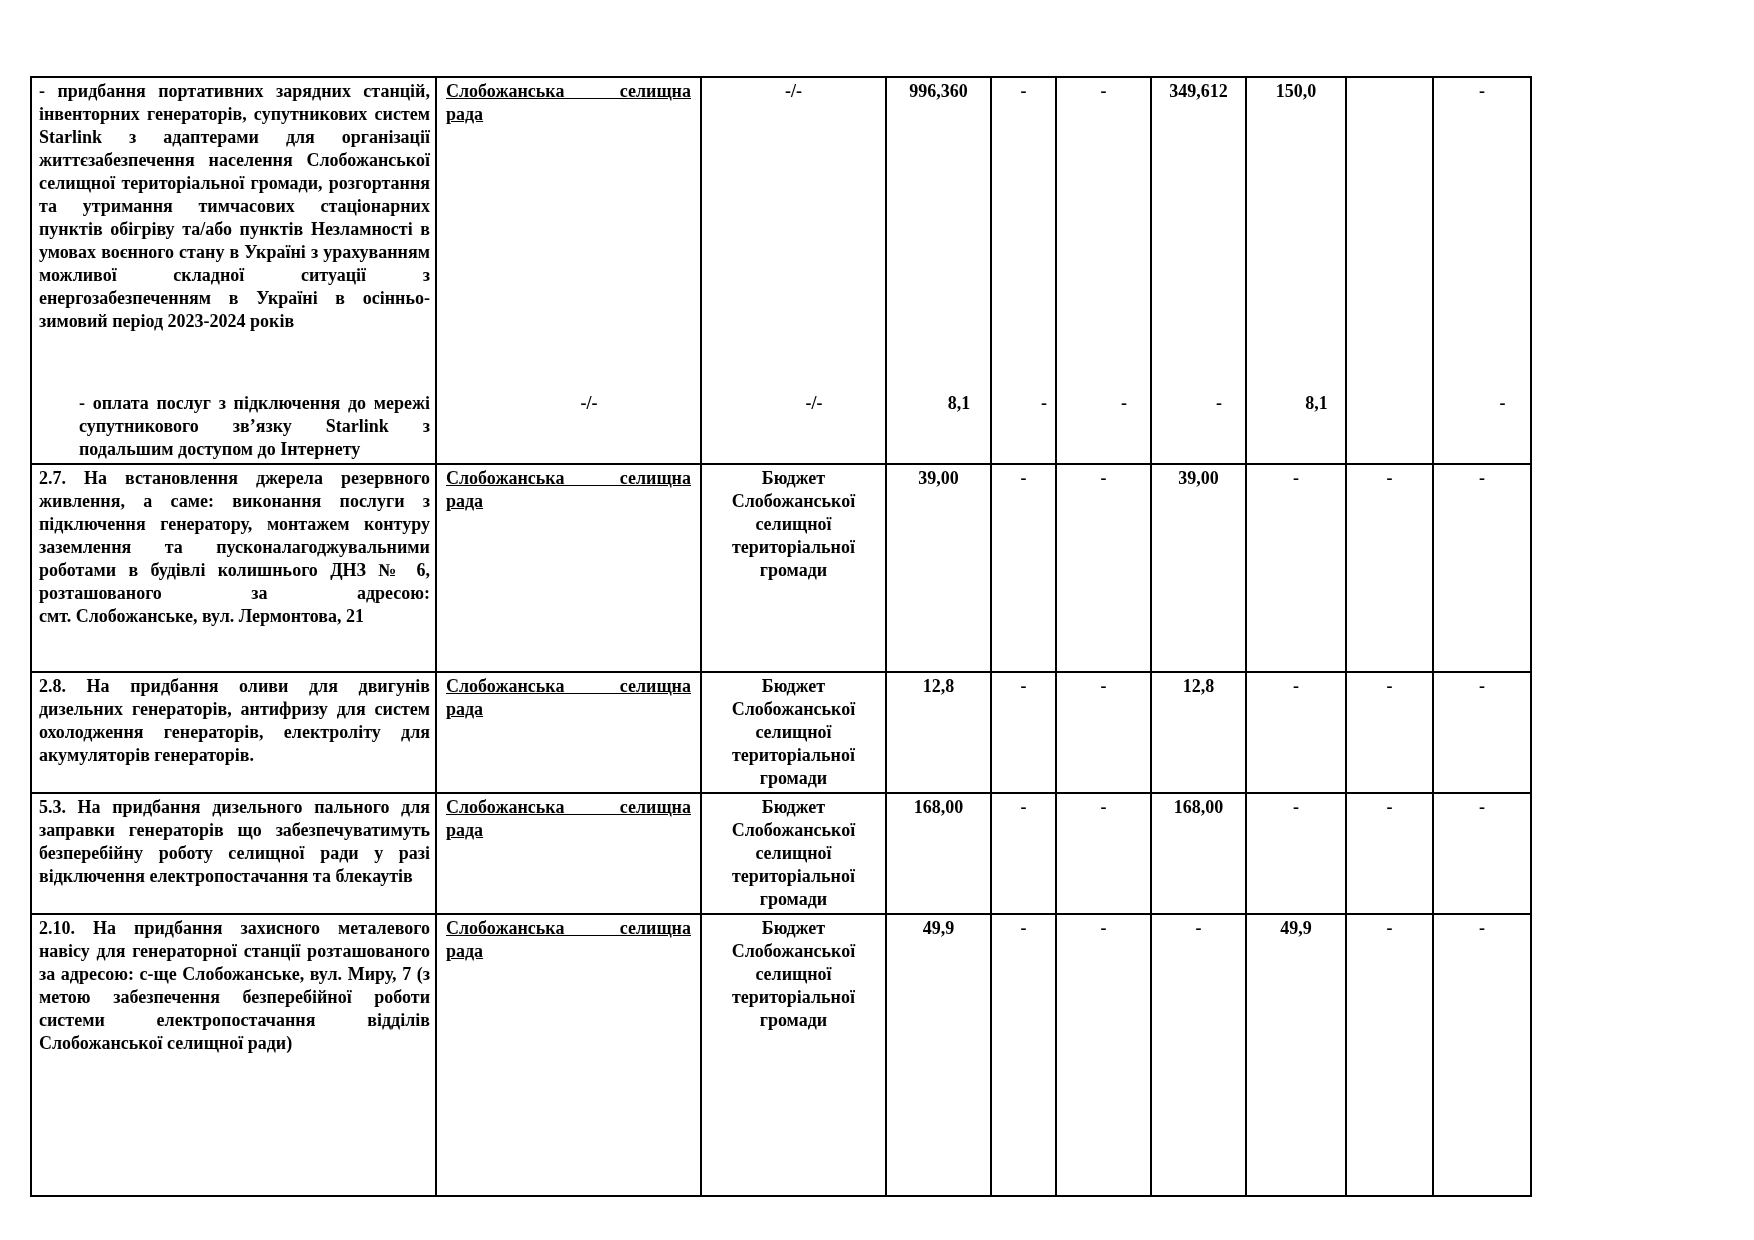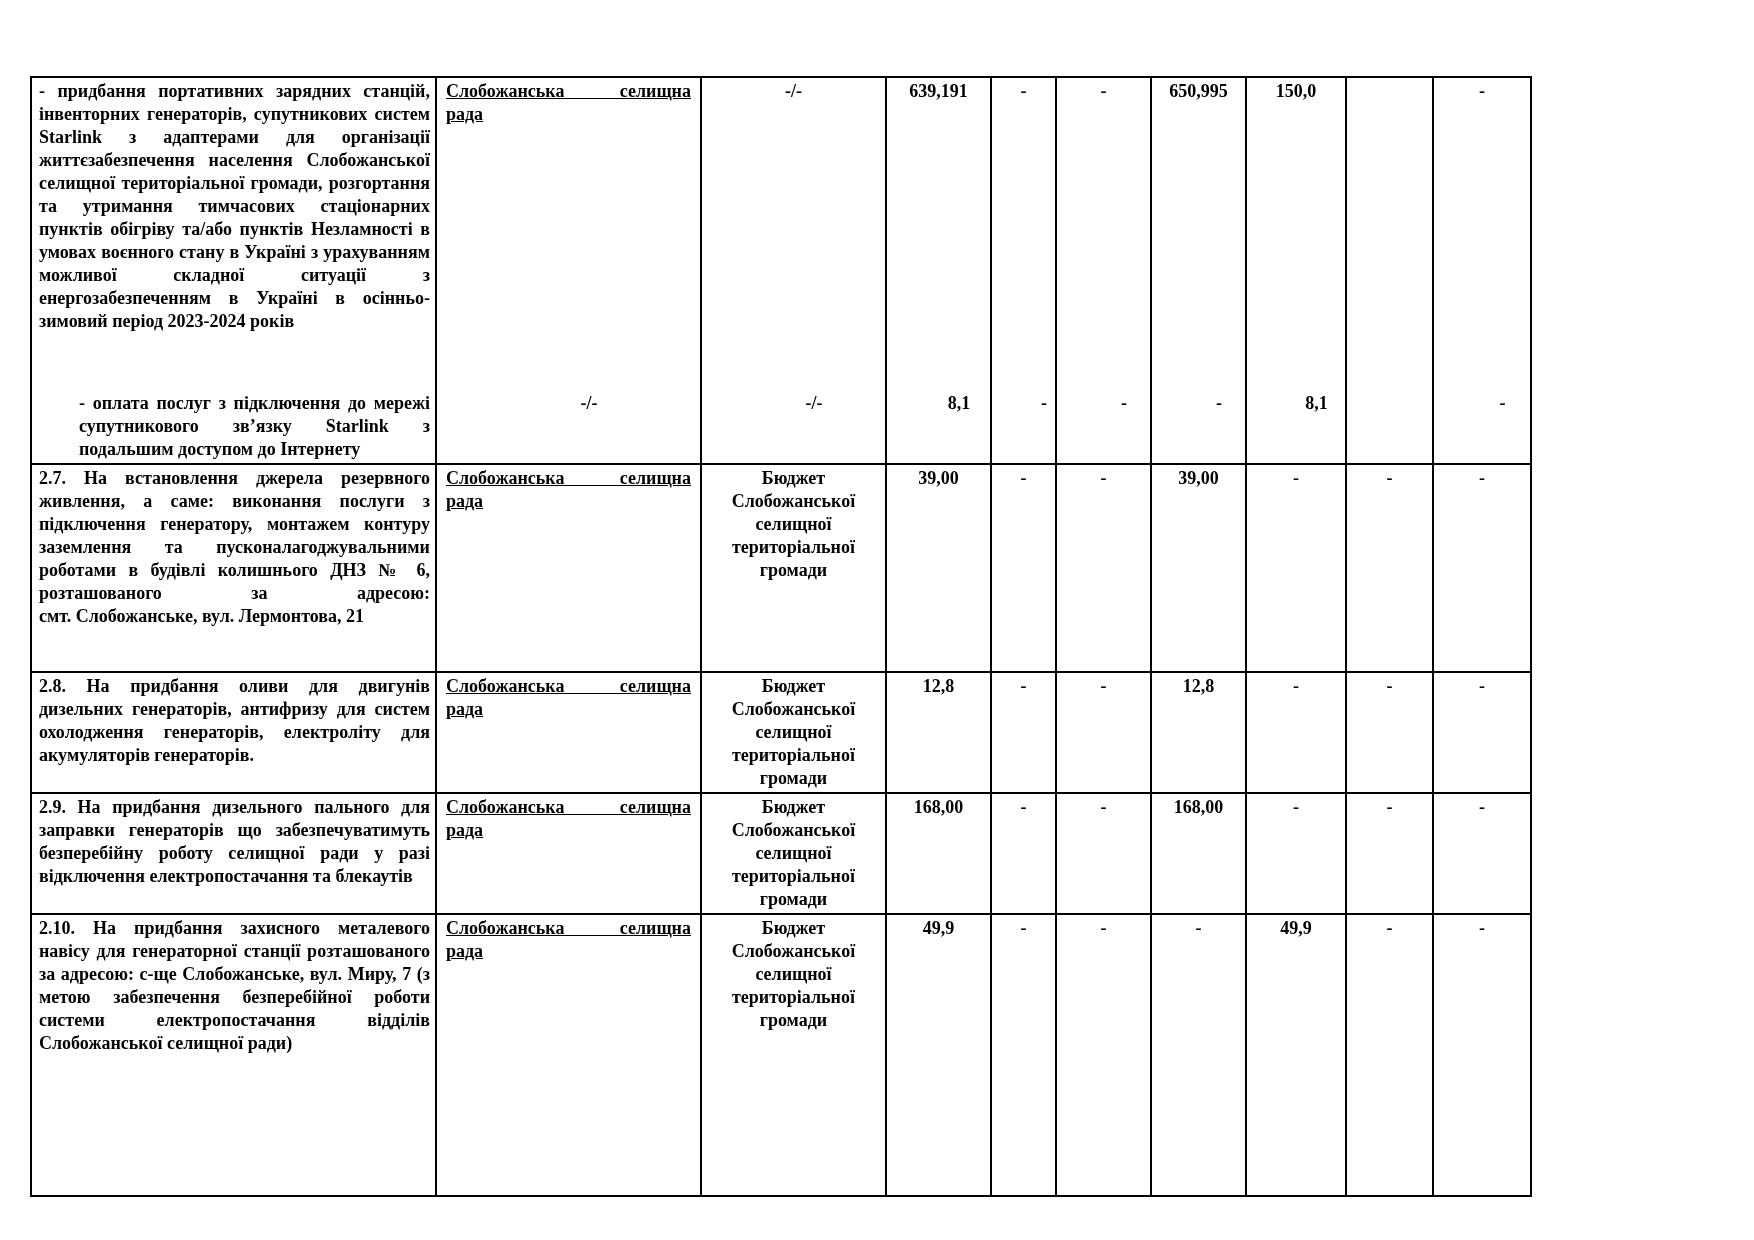--- a/index.html
+++ b/index.html
@@ -51,24 +51,24 @@
       <col style="width:100px">
       <col style="width:87px">
       <col style="width:98px">
     </colgroup>
     <tbody>
       <tr class="r0 suba">
         <td class="desc">- придбання портативних зарядних станцій, інвенторних генераторів, супутникових систем Starlink з адаптерами для організації життєзабезпечення населення Слобожанської селищної територіальної громади, розгортання та утримання тимчасових стаціонарних пунктів обігріву та/або пунктів Незламності в умовах воєнного стану в Україні з урахуванням можливої складної ситуації з енергозабезпеченням в Україні в осінньо-зимовий період 2023-2024 років</td>
         <td class="jl">Слобожанська селищна
 рада</td>
         <td class="cen">-/-</td>
-        <td class="cen">639,191</td>
+        <td class="cen">996,360</td>
         <td class="cen">-</td>
         <td class="cen">-</td>
-        <td class="cen">650,995</td>
+        <td class="cen">349,612</td>
         <td class="cen">150,0</td>
         <td class="cen"></td>
         <td class="cen">-</td>
       </tr>
       <tr class="r1 subb">
         <td class="desc">- оплата послуг з підключення до мережі супутникового зв’язку Starlink з подальшим доступом до Інтернету</td>
         <td class="cen">-/-</td>
         <td class="cen">-/-</td>
         <td class="cen">8,1</td>
         <td class="cen">-</td>
@@ -98,21 +98,21 @@
         <td class="cen">Бюджет Слобожанської селищної територіальної громади</td>
         <td class="cen">12,8</td>
         <td class="cen">-</td>
         <td class="cen">-</td>
         <td class="cen">12,8</td>
         <td class="cen">-</td>
         <td class="cen">-</td>
         <td class="cen">-</td>
       </tr>
       <tr class="r4">
-        <td class="desc">2.9. На придбання дизельного пального для заправки генераторів що забезпечуватимуть безперебійну роботу селищної ради у разі відключення електропостачання та блекаутів</td>
+        <td class="desc">5.3. На придбання дизельного пального для заправки генераторів що забезпечуватимуть безперебійну роботу селищної ради у разі відключення електропостачання та блекаутів</td>
         <td class="jl">Слобожанська селищна
 рада</td>
         <td class="cen">Бюджет Слобожанської селищної територіальної громади</td>
         <td class="cen">168,00</td>
         <td class="cen">-</td>
         <td class="cen">-</td>
         <td class="cen">168,00</td>
         <td class="cen">-</td>
         <td class="cen">-</td>
         <td class="cen">-</td>

